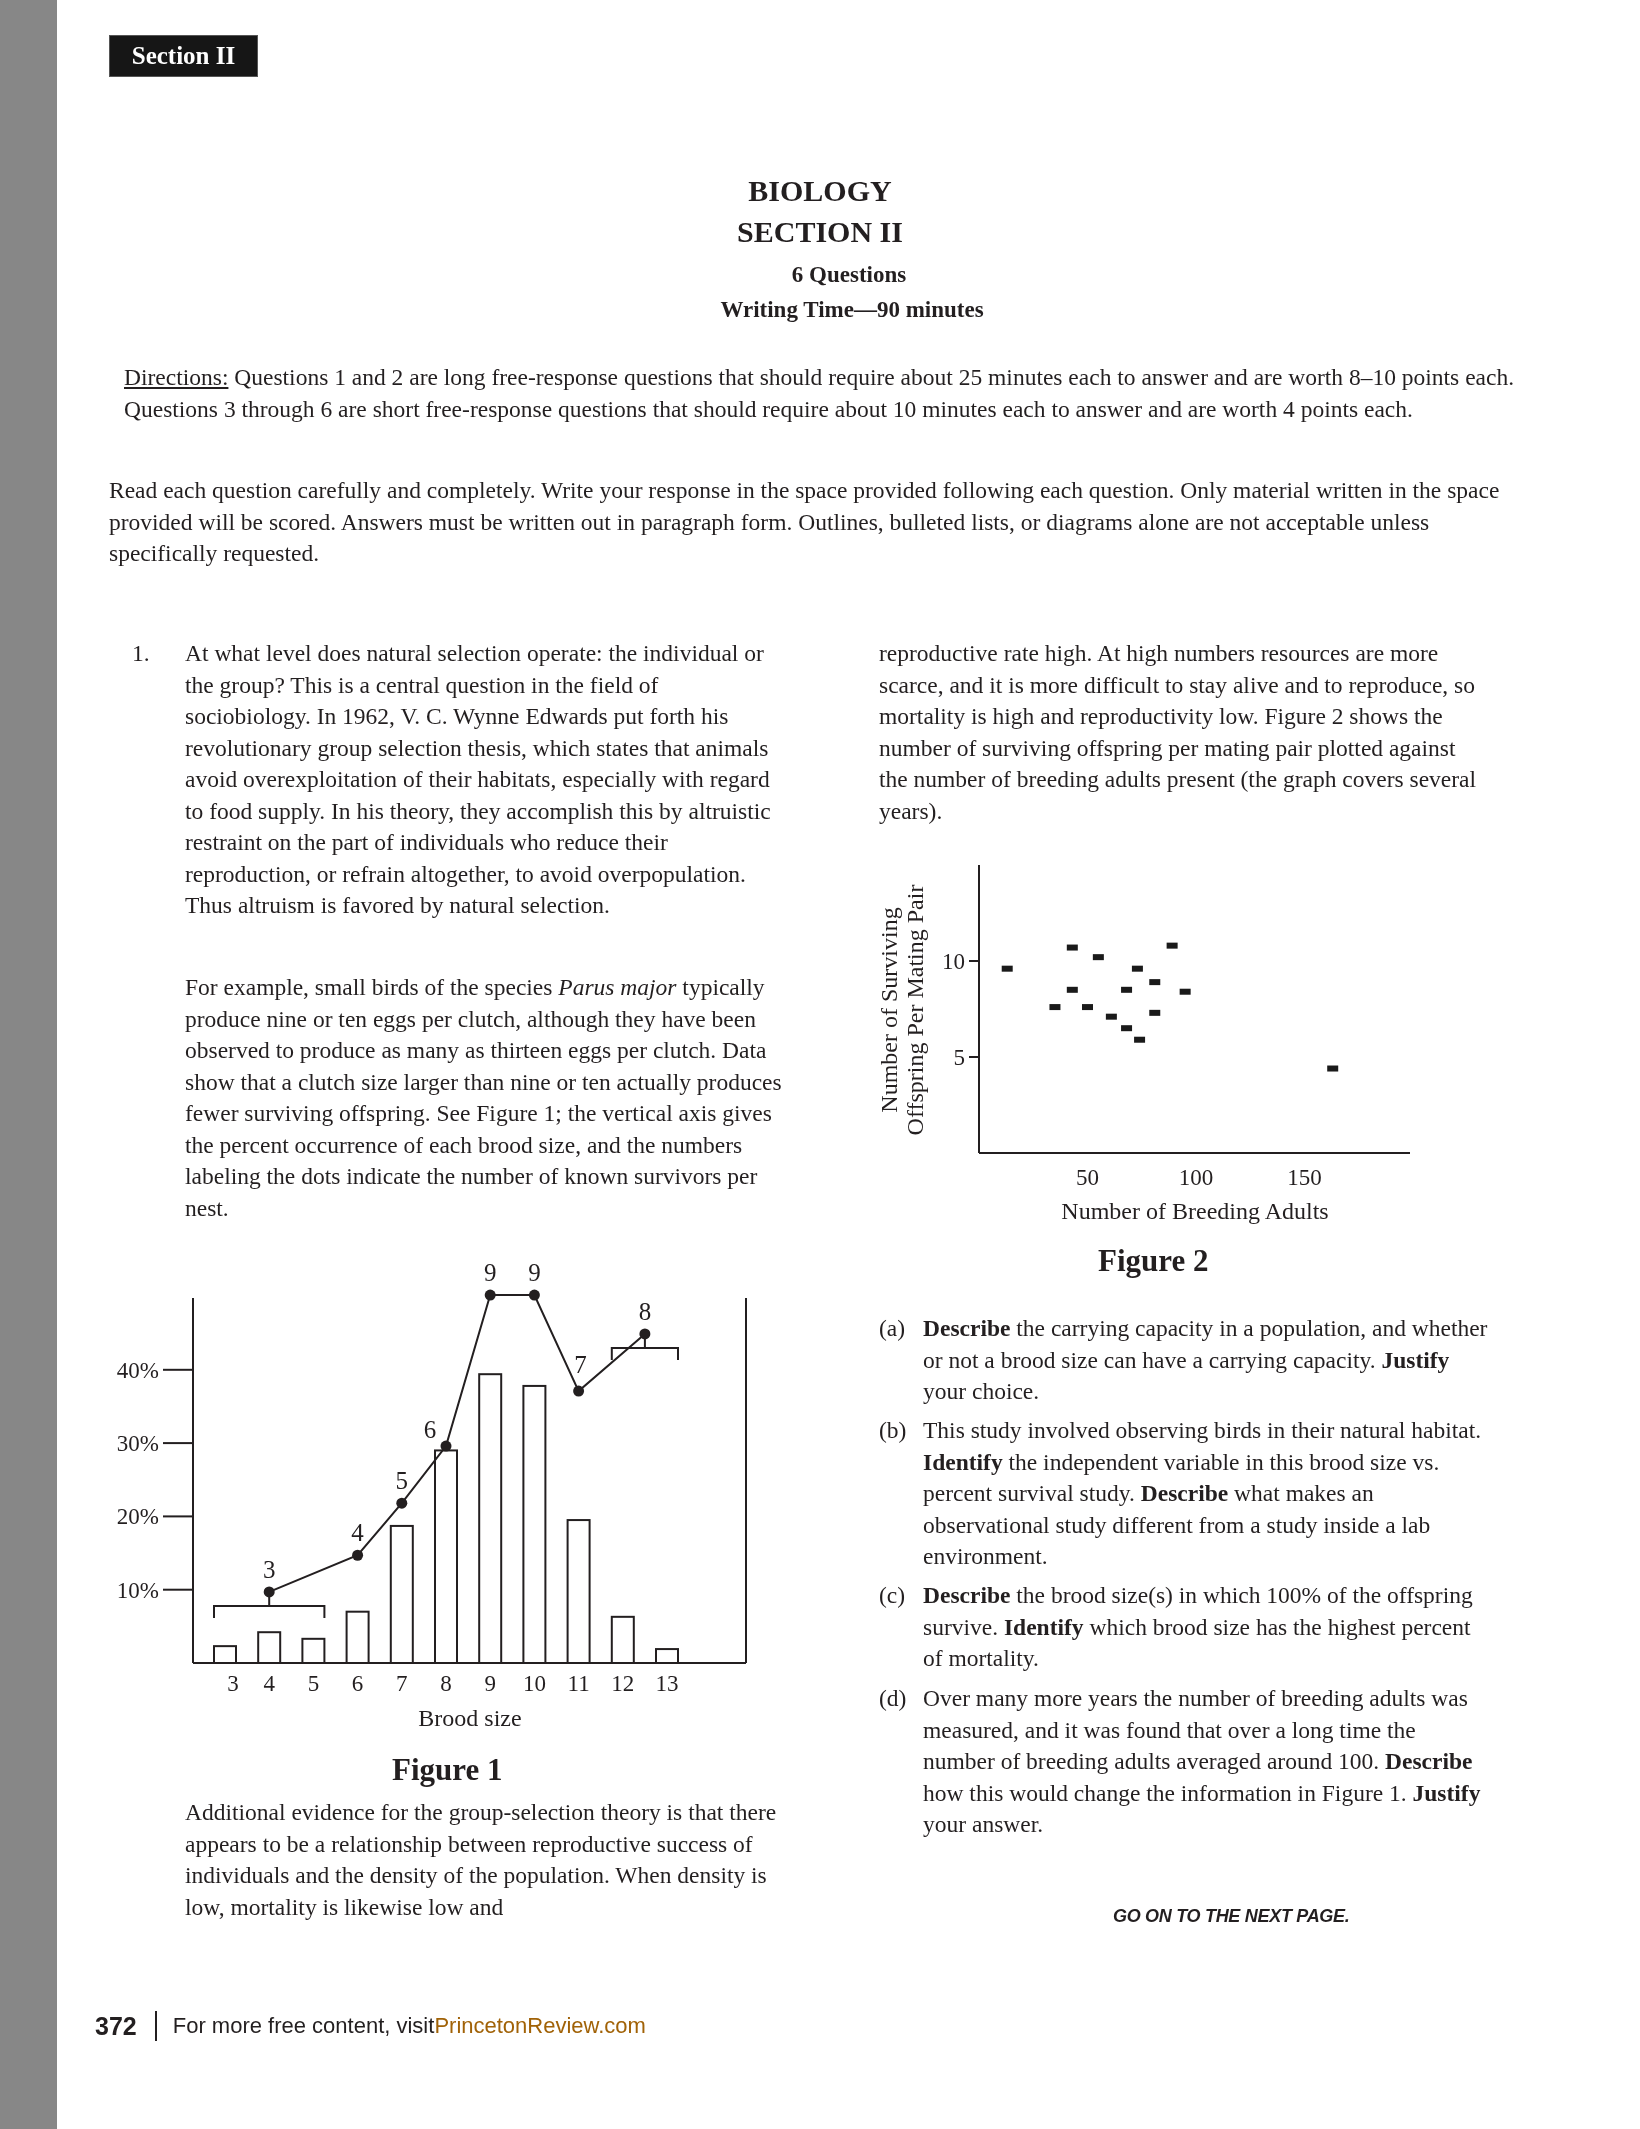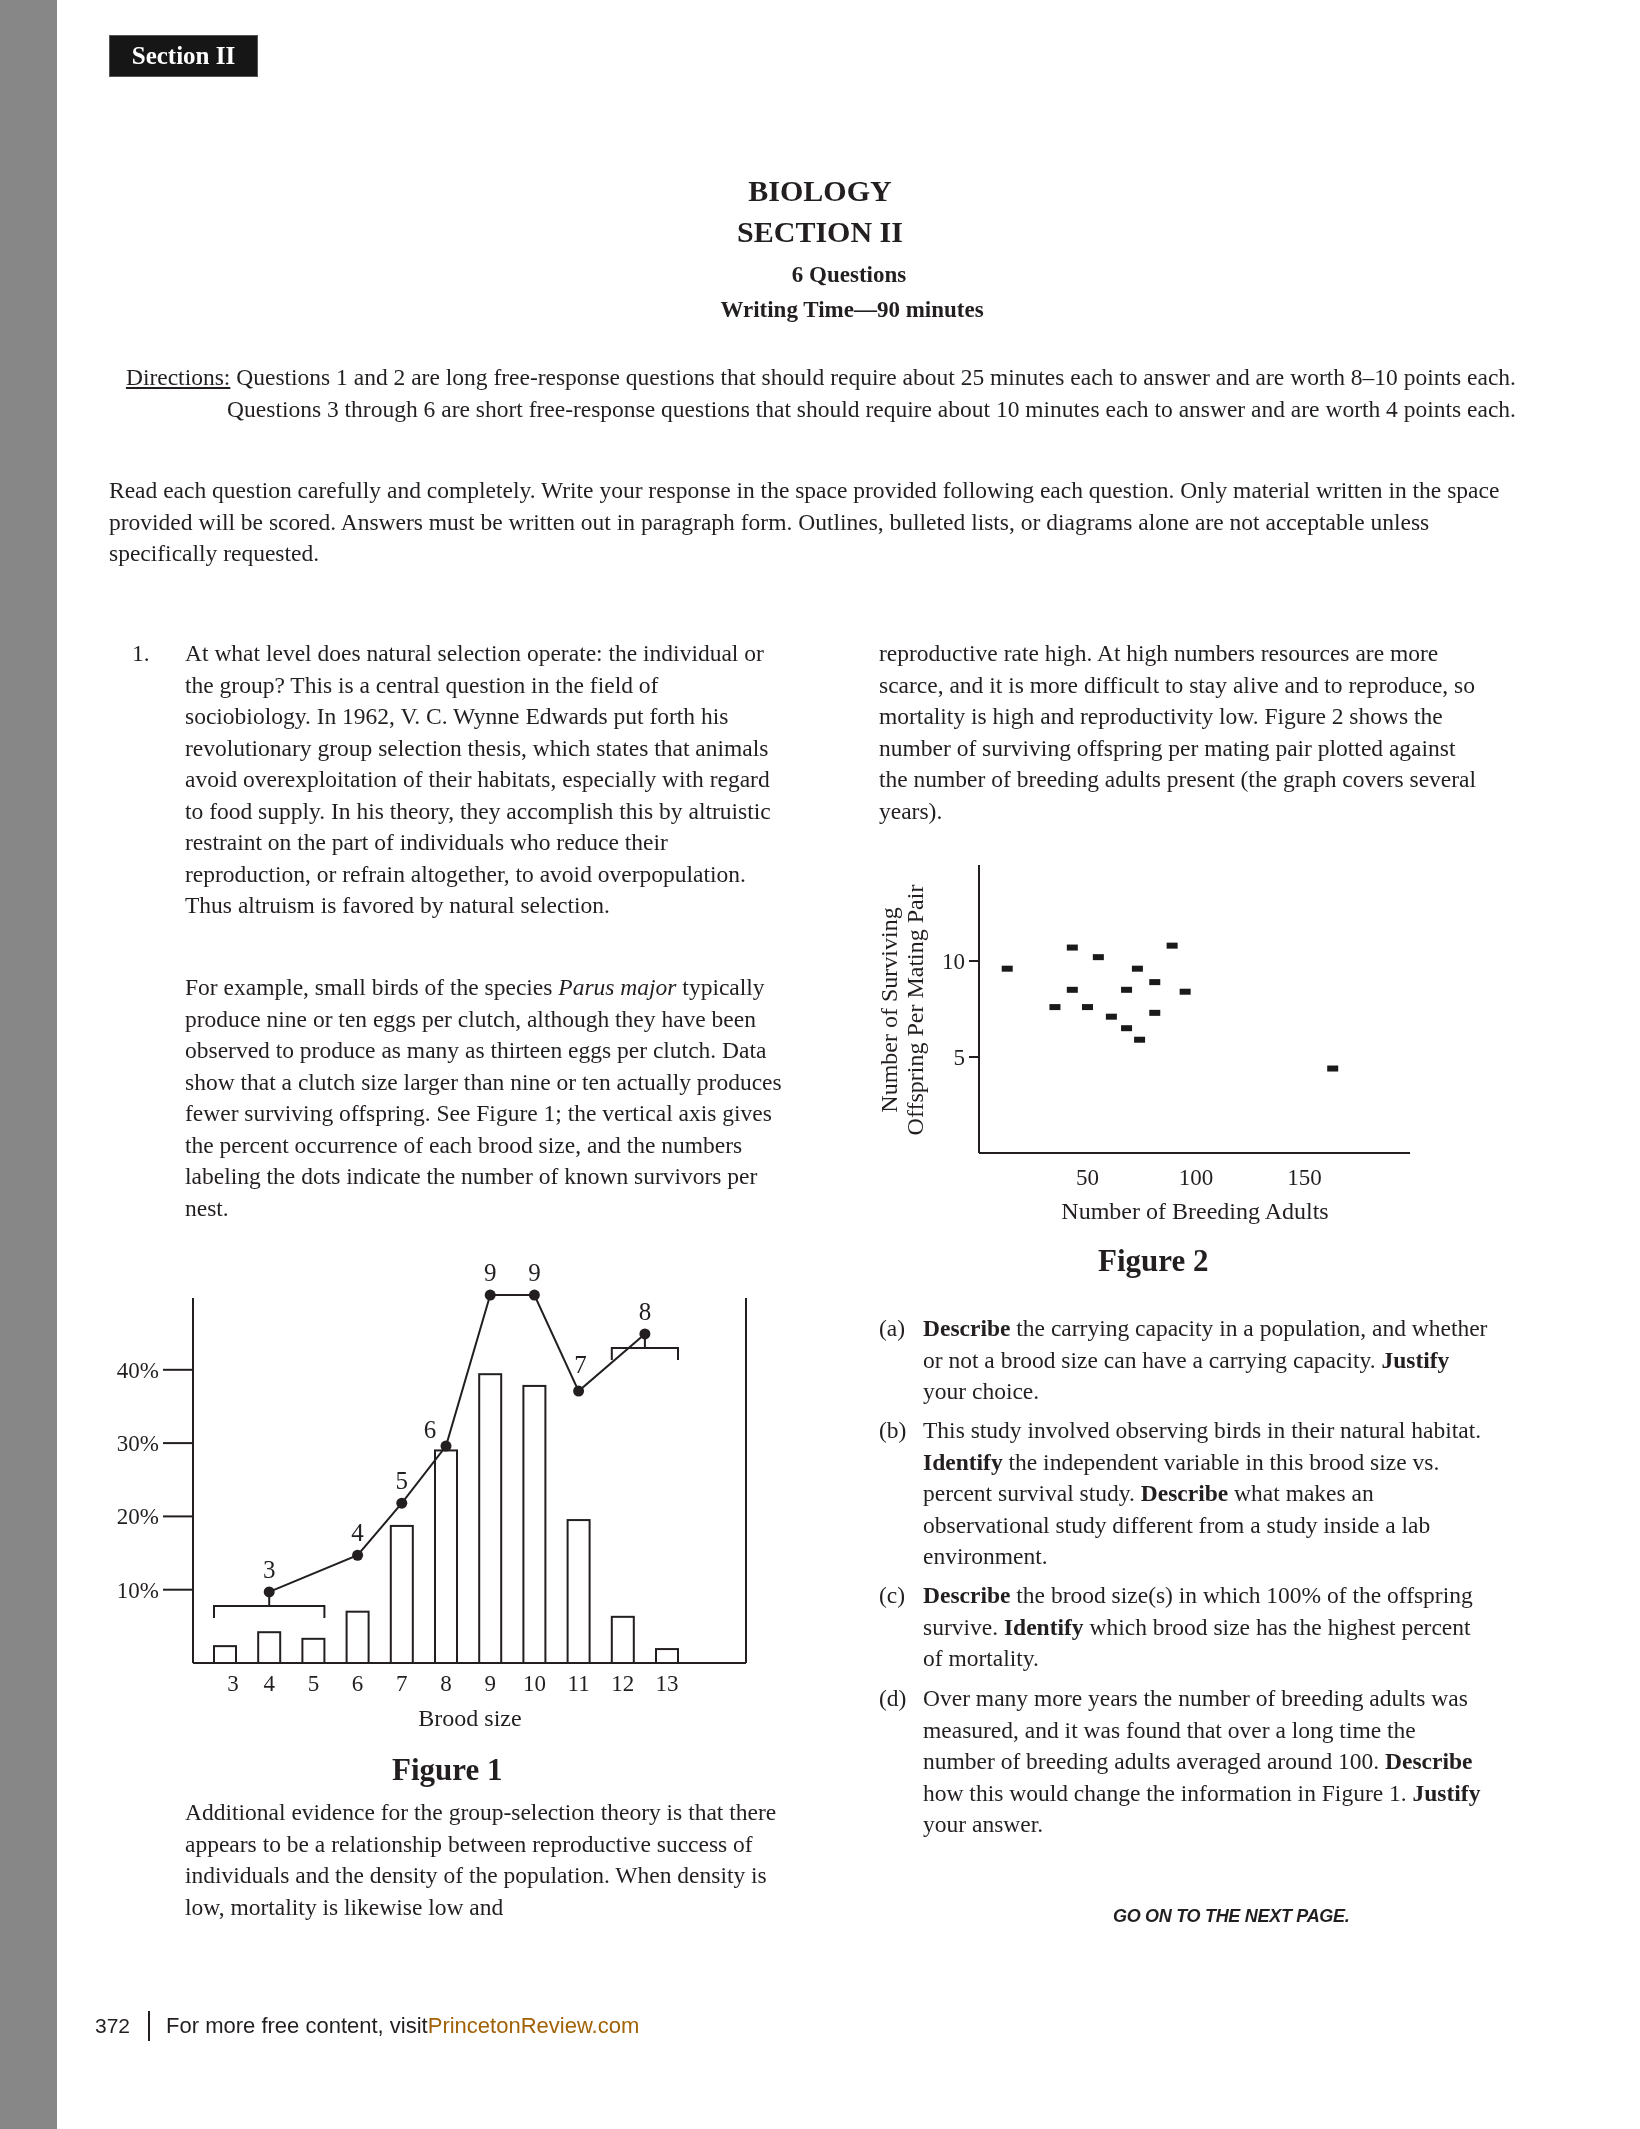--- a/index.html
+++ b/index.html
@@ -14,21 +14,21 @@
     background: #161616; color: #fff; font-weight: bold; font-size: 25px;
     display: flex; align-items: center; justify-content: center; box-sizing: border-box;
     border: 1px solid #555;
   }
   .head { position: absolute; left: 0; width: 1640px; text-align: center; font-weight: bold; }
   .h-bio { top: 174px; font-size: 30px; }
   .h-sec { top: 215px; font-size: 30px; }
   .h-q { top: 262px; font-size: 23px; padding-left: 29px; }
   .h-time { top: 297px; font-size: 23px; padding-left: 32px; }
   .para { position: absolute; font-size: 23.5px; line-height: 31.5px; }
-  .directions { left: 116px; top: 362px; width: 1400px; text-align: right; }
+  .directions { left: 124px; top: 362px; width: 1400px; }
   .directions u { text-decoration: underline; }
   .readeach { left: 109px; top: 475px; width: 1400px; }
   .q-num { position: absolute; left: 132px; top: 638px; font-size: 23.5px; line-height: 31.5px; }
   .col1 { left: 169px; width: 600px; margin-left: 16px; }
   .col2 { left: 879px; width: 600px; }
   .p1 { top: 638px; }
   .p2 { top: 972px; }
   .p3 { top: 1797px; }
   .p4 { top: 638px; }
   .fig-cap { position: absolute; font-weight: bold; font-size: 31px; font-family: Liberation Serif, serif; }
@@ -38,21 +38,21 @@
   .sub .lbl { position: absolute; left: 0; top: 0; }
   .sub .txt { display: block; margin-left: 44px; }
   .sub-a { top: 1313px; }
   .sub-b { top: 1415px; }
   .sub-c { top: 1580px; }
   .sub-d { top: 1683px; }
   .next { position: absolute; left: 1113px; top: 1906px; font-family: "Liberation Sans", "DejaVu Sans", sans-serif;
     font-weight: bold; font-size: 18px; letter-spacing: -0.3px; font-style: italic; }
   .footer { position: absolute; left: 95px; top: 2011px; font-family: "Liberation Sans", "DejaVu Sans", sans-serif;
     font-size: 22px; display: flex; align-items: center; }
-  .footer .pg { font-weight: normal; font-size: 21px; }
+  .footer .pg { font-weight: bold; font-size: 25px; }
   .footer .sep { display: inline-block; width: 2px; height: 30px; background: #231f20; margin: 0 16px 0 18px; }
   .footer a { color: #a16207; }
   svg text { font-family: "Liberation Serif", "DejaVu Serif", serif; fill: #231f20; }
   svg.chart { position: absolute; left: 0; top: 0; }
 </style>
 </head>
 <body>
 
 <div class="gutter"></div>
 <div class="section-tab">Section II</div>

